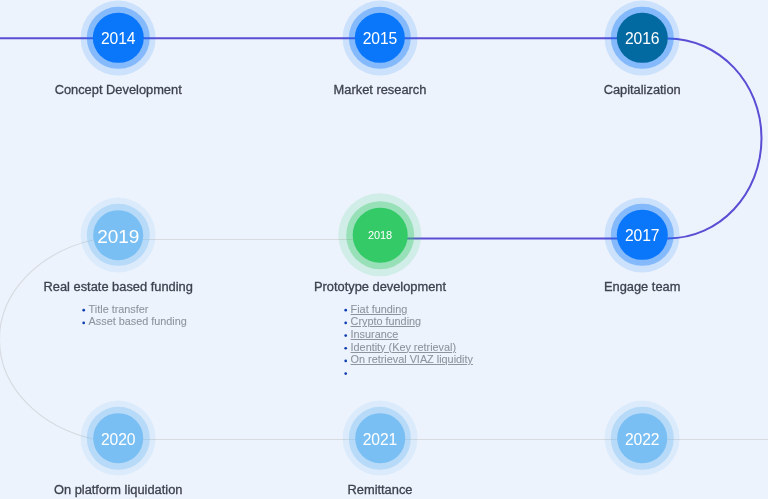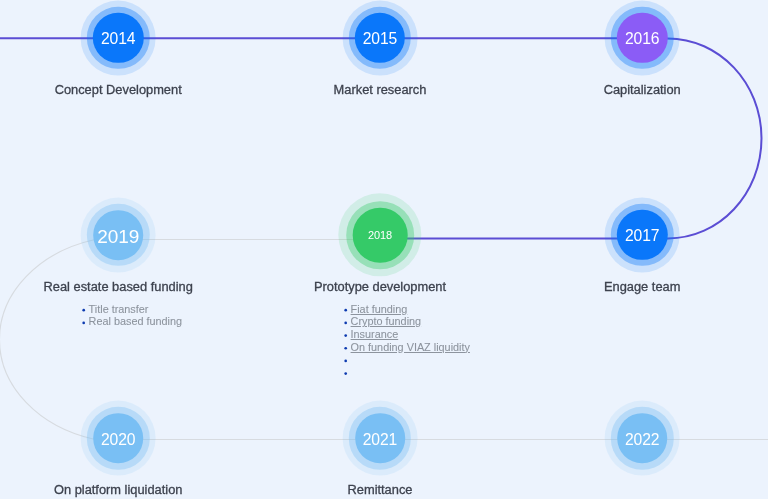--- a/index.html
+++ b/index.html
@@ -55,21 +55,21 @@
       <div class="ring" style="width:74.8px;height:74.8px;background:#0a77fa;opacity:.142"></div>
       <div class="ring" style="width:62.4px;height:62.4px;background:#0a77fa;opacity:.366"></div>
       <div class="core" style="width:50.4px;height:50.4px;background:#0a77fa;font-size:15.7px">
         <span style="transform:translateY(1.6px)">2015</span>
       </div>
     </div>
     <div class="label" style="left: 380px; top: 83.05px;">Market research</div>
     <div class="node" style="left: 642.2px; top: 38.05px;">
       <div class="ring" style="width:74.8px;height:74.8px;background:#0a77fa;opacity:.142"></div>
       <div class="ring" style="width:62.4px;height:62.4px;background:#0a77fa;opacity:.366"></div>
-      <div class="core" style="width:50.4px;height:50.4px;background:#8b5cf6;font-size:15.7px">
+      <div class="core" style="width:50.4px;height:50.4px;background:#0369a1;font-size:15.7px">
         <span style="transform:translateY(1.6px)">2016</span>
       </div>
     </div>
     <div class="label" style="left: 642.2px; top: 83.05px;">Capitalization</div>
     <div class="node" style="left: 642.2px; top: 235.1px;">
       <div class="ring" style="width:74.8px;height:74.8px;background:#0a77fa;opacity:.142"></div>
       <div class="ring" style="width:62.4px;height:62.4px;background:#0a77fa;opacity:.366"></div>
       <div class="core" style="width:50.4px;height:50.4px;background:#0a77fa;font-size:15.7px">
         <span style="transform:translateY(1.6px)">2017</span>
       </div>
@@ -80,33 +80,34 @@
       <div class="ring" style="width:67.6px;height:67.6px;background:#35ca68;opacity:.366"></div>
       <div class="core" style="width:54.6px;height:54.6px;background:#35ca68;font-size:11px">
         <span style="transform:translateY(0.7000000000000001px)">2018</span>
       </div>
     </div>
     <div class="label" style="left: 380px; top: 280.1px;">Prototype development</div>
     <div class="bullets" style="left: 344.4px; top: 302.6px; text-decoration: underline;">
       <div class="bi">Fiat funding</div>
       <div class="bi">Crypto funding</div>
       <div class="bi">Insurance</div>
-      <div class="bi">On funding VIAZ liquidity</div>
+      <div class="bi">Identity (Key retrieval)</div>
+      <div class="bi">On retrieval VIAZ liquidity</div>
     </div>
     <div class="node" style="left: 118.2px; top: 235.1px;">
       <div class="ring" style="width:74.8px;height:74.8px;background:#79bff4;opacity:.142"></div>
       <div class="ring" style="width:62.4px;height:62.4px;background:#79bff4;opacity:.366"></div>
       <div class="core" style="width:49.6px;height:49.6px;background:#79bff4;font-size:19px">
         <span style="transform:translateY(1.6px)">2019</span>
       </div>
     </div>
     <div class="label" style="left: 118.2px; top: 280.1px;">Real estate based funding</div>
     <div class="bullets" style="left: 82.4px; top: 302.6px;">
       <div class="bi">Title transfer</div>
-      <div class="bi">Real based funding</div>
+      <div class="bi">Asset based funding</div>
     </div>
     <div class="node" style="left: 118.2px; top: 438.2px;">
       <div class="ring" style="width:74.8px;height:74.8px;background:#79bff4;opacity:.142"></div>
       <div class="ring" style="width:62.4px;height:62.4px;background:#79bff4;opacity:.366"></div>
       <div class="core" style="width:49.6px;height:49.6px;background:#79bff4;font-size:15.7px">
         <span style="transform:translateY(1.6px)">2020</span>
       </div>
     </div>
     <div class="label" style="left: 118.2px; top: 483.2px;">On platform liquidation</div>
     <div class="node" style="left: 380px; top: 438.2px;">

